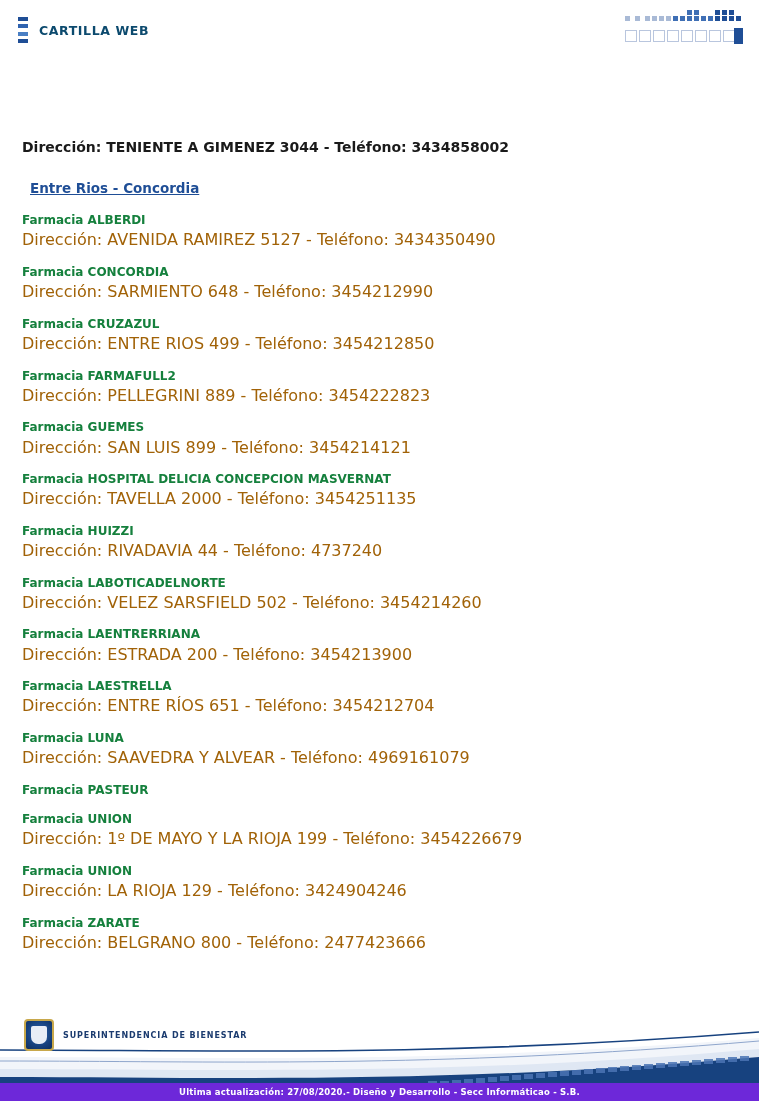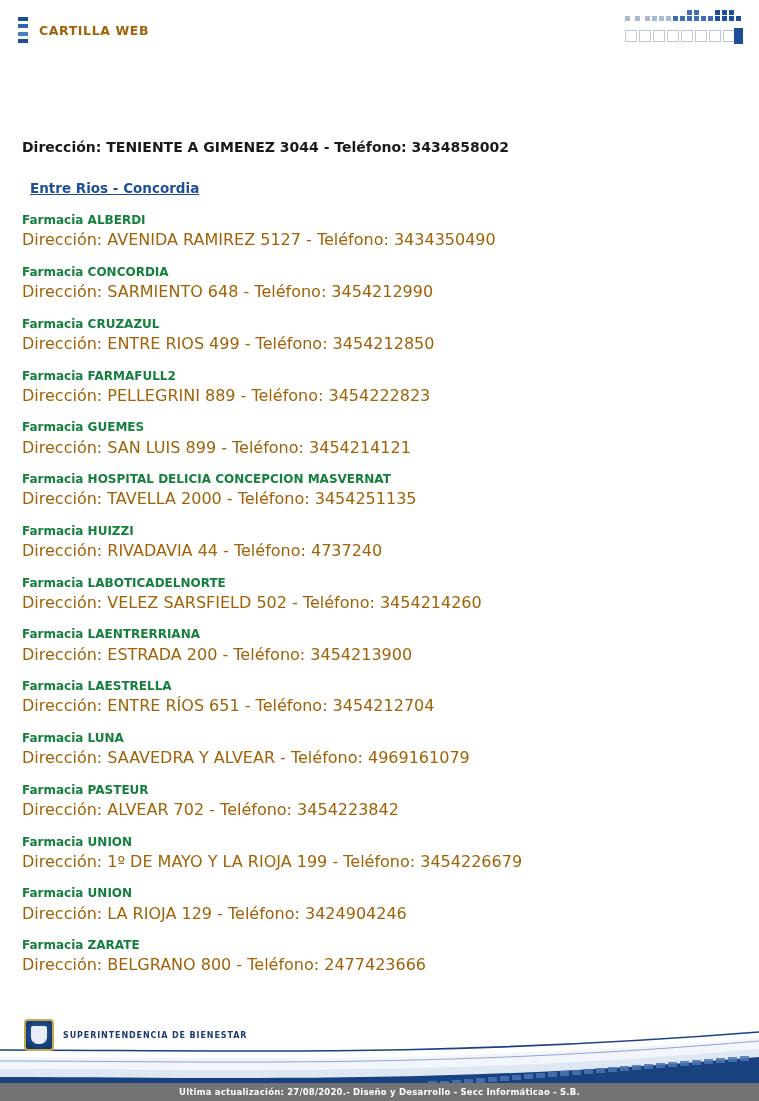--- a/index.html
+++ b/index.html
@@ -45,21 +45,21 @@
     height: 4px;
     background: #1f4e96;
   }
   .header-logo-mark span.s2 { background: #2f63b0; }
   .header-logo-mark span.s3 { background: #4a7fc4; }
   .header-logo-mark span.s4 { background: #1f4e96; }
   .header-title {
     font-size: 12.5px;
     font-weight: bold;
     letter-spacing: 0.6px;
-    color: #a16207;
+    color: #0c4a6e;
     font-family: "DejaVu Sans", sans-serif;
   }
   .header-right {
     position: absolute;
     right: 14px;
     top: 8px;
     width: 120px;
     height: 45px;
   }
   .hdots {
@@ -174,21 +174,21 @@
     letter-spacing: 0.9px;
     color: #1b3b6f;
     font-weight: bold;
   }
   .footer-bar {
     position: absolute;
     bottom: 0;
     left: 0;
     width: 759px;
     height: 18px;
-    background: #737373;
+    background: #6d28d9;
     color: #ffffff;
     font-size: 8.5px;
     font-weight: bold;
     display: flex;
     align-items: center;
     justify-content: center;
     letter-spacing: 0.2px;
   }
 </style>
 </head>
@@ -308,21 +308,20 @@
       <p class="entry-detail">Dirección: ENTRE RÍOS 651 - Teléfono: 3454212704</p>
     </div>
 
     <div class="entry">
       <p class="entry-name">Farmacia LUNA</p>
       <p class="entry-detail">Dirección: SAAVEDRA Y ALVEAR - Teléfono: 4969161079</p>
     </div>
 
     <div class="entry">
       <p class="entry-name">Farmacia PASTEUR</p>
-      <p class="entry-detail">Dirección: ALVEAR 702 - Teléfono: 3454223842</p>
     </div>
 
     <div class="entry">
       <p class="entry-name">Farmacia UNION</p>
       <p class="entry-detail">Dirección: 1º DE MAYO Y LA RIOJA 199 - Teléfono: 3454226679</p>
     </div>
 
     <div class="entry">
       <p class="entry-name">Farmacia UNION</p>
       <p class="entry-detail">Dirección: LA RIOJA 129 - Teléfono: 3424904246</p>

